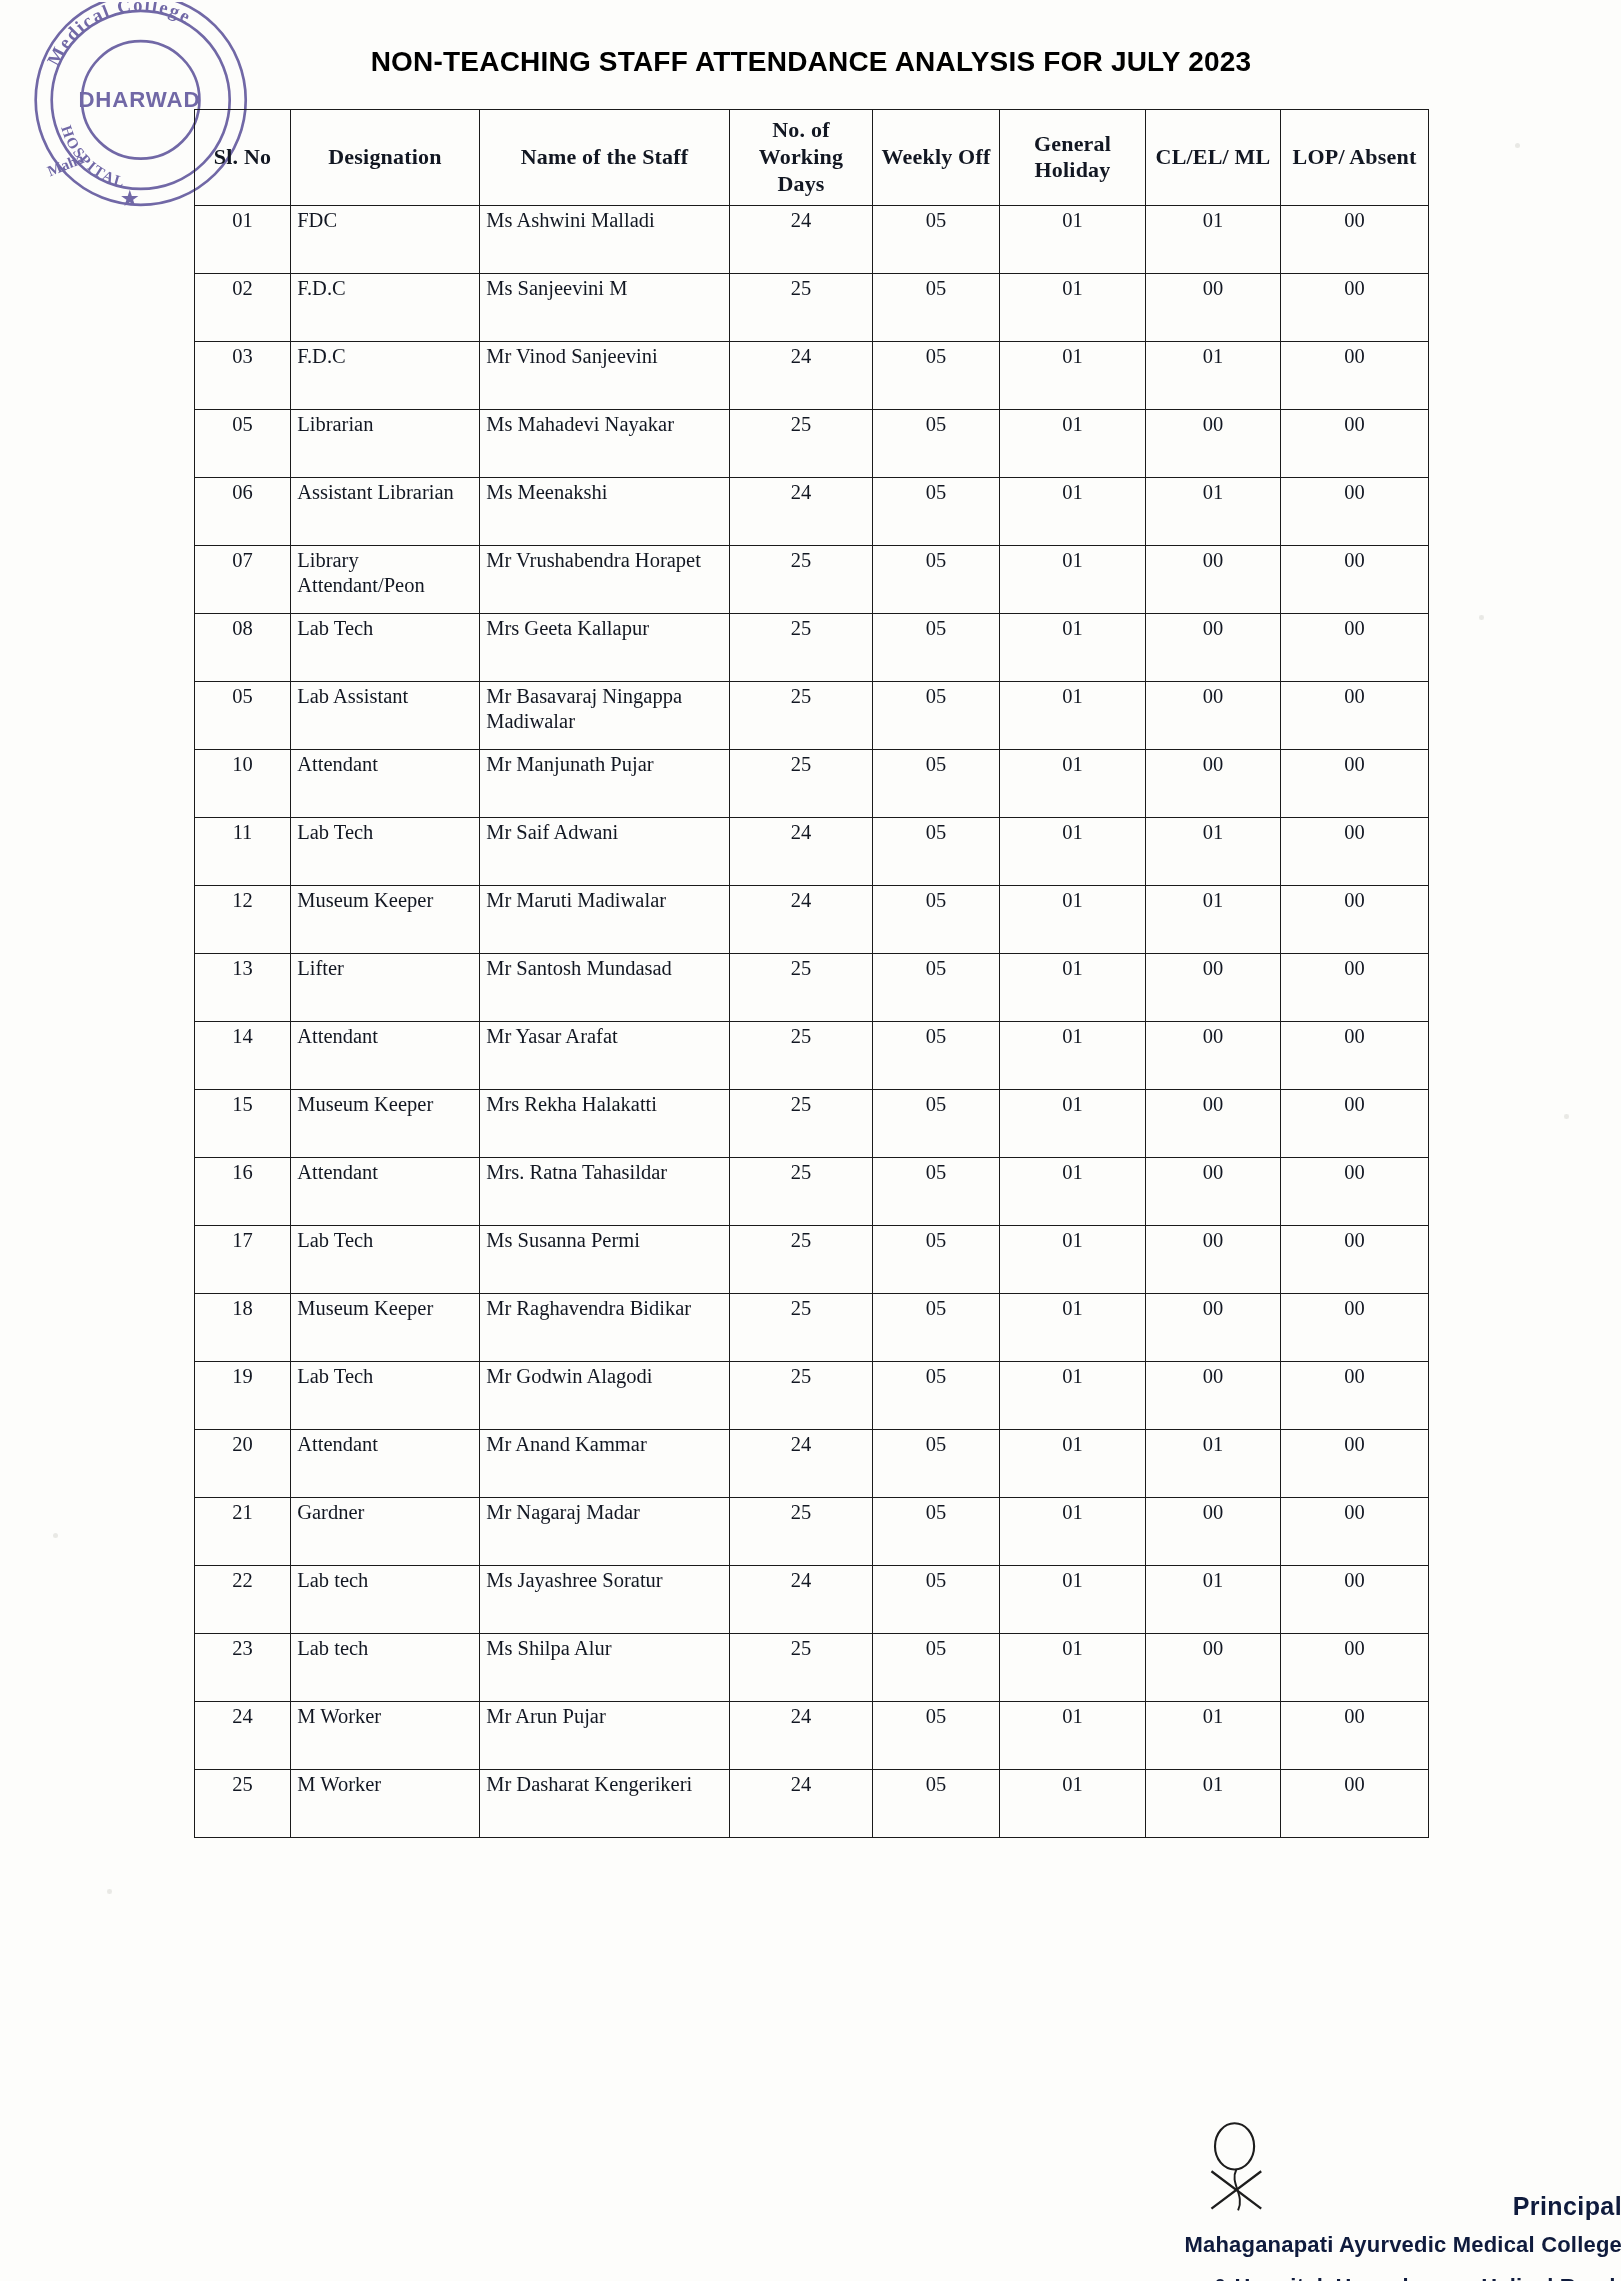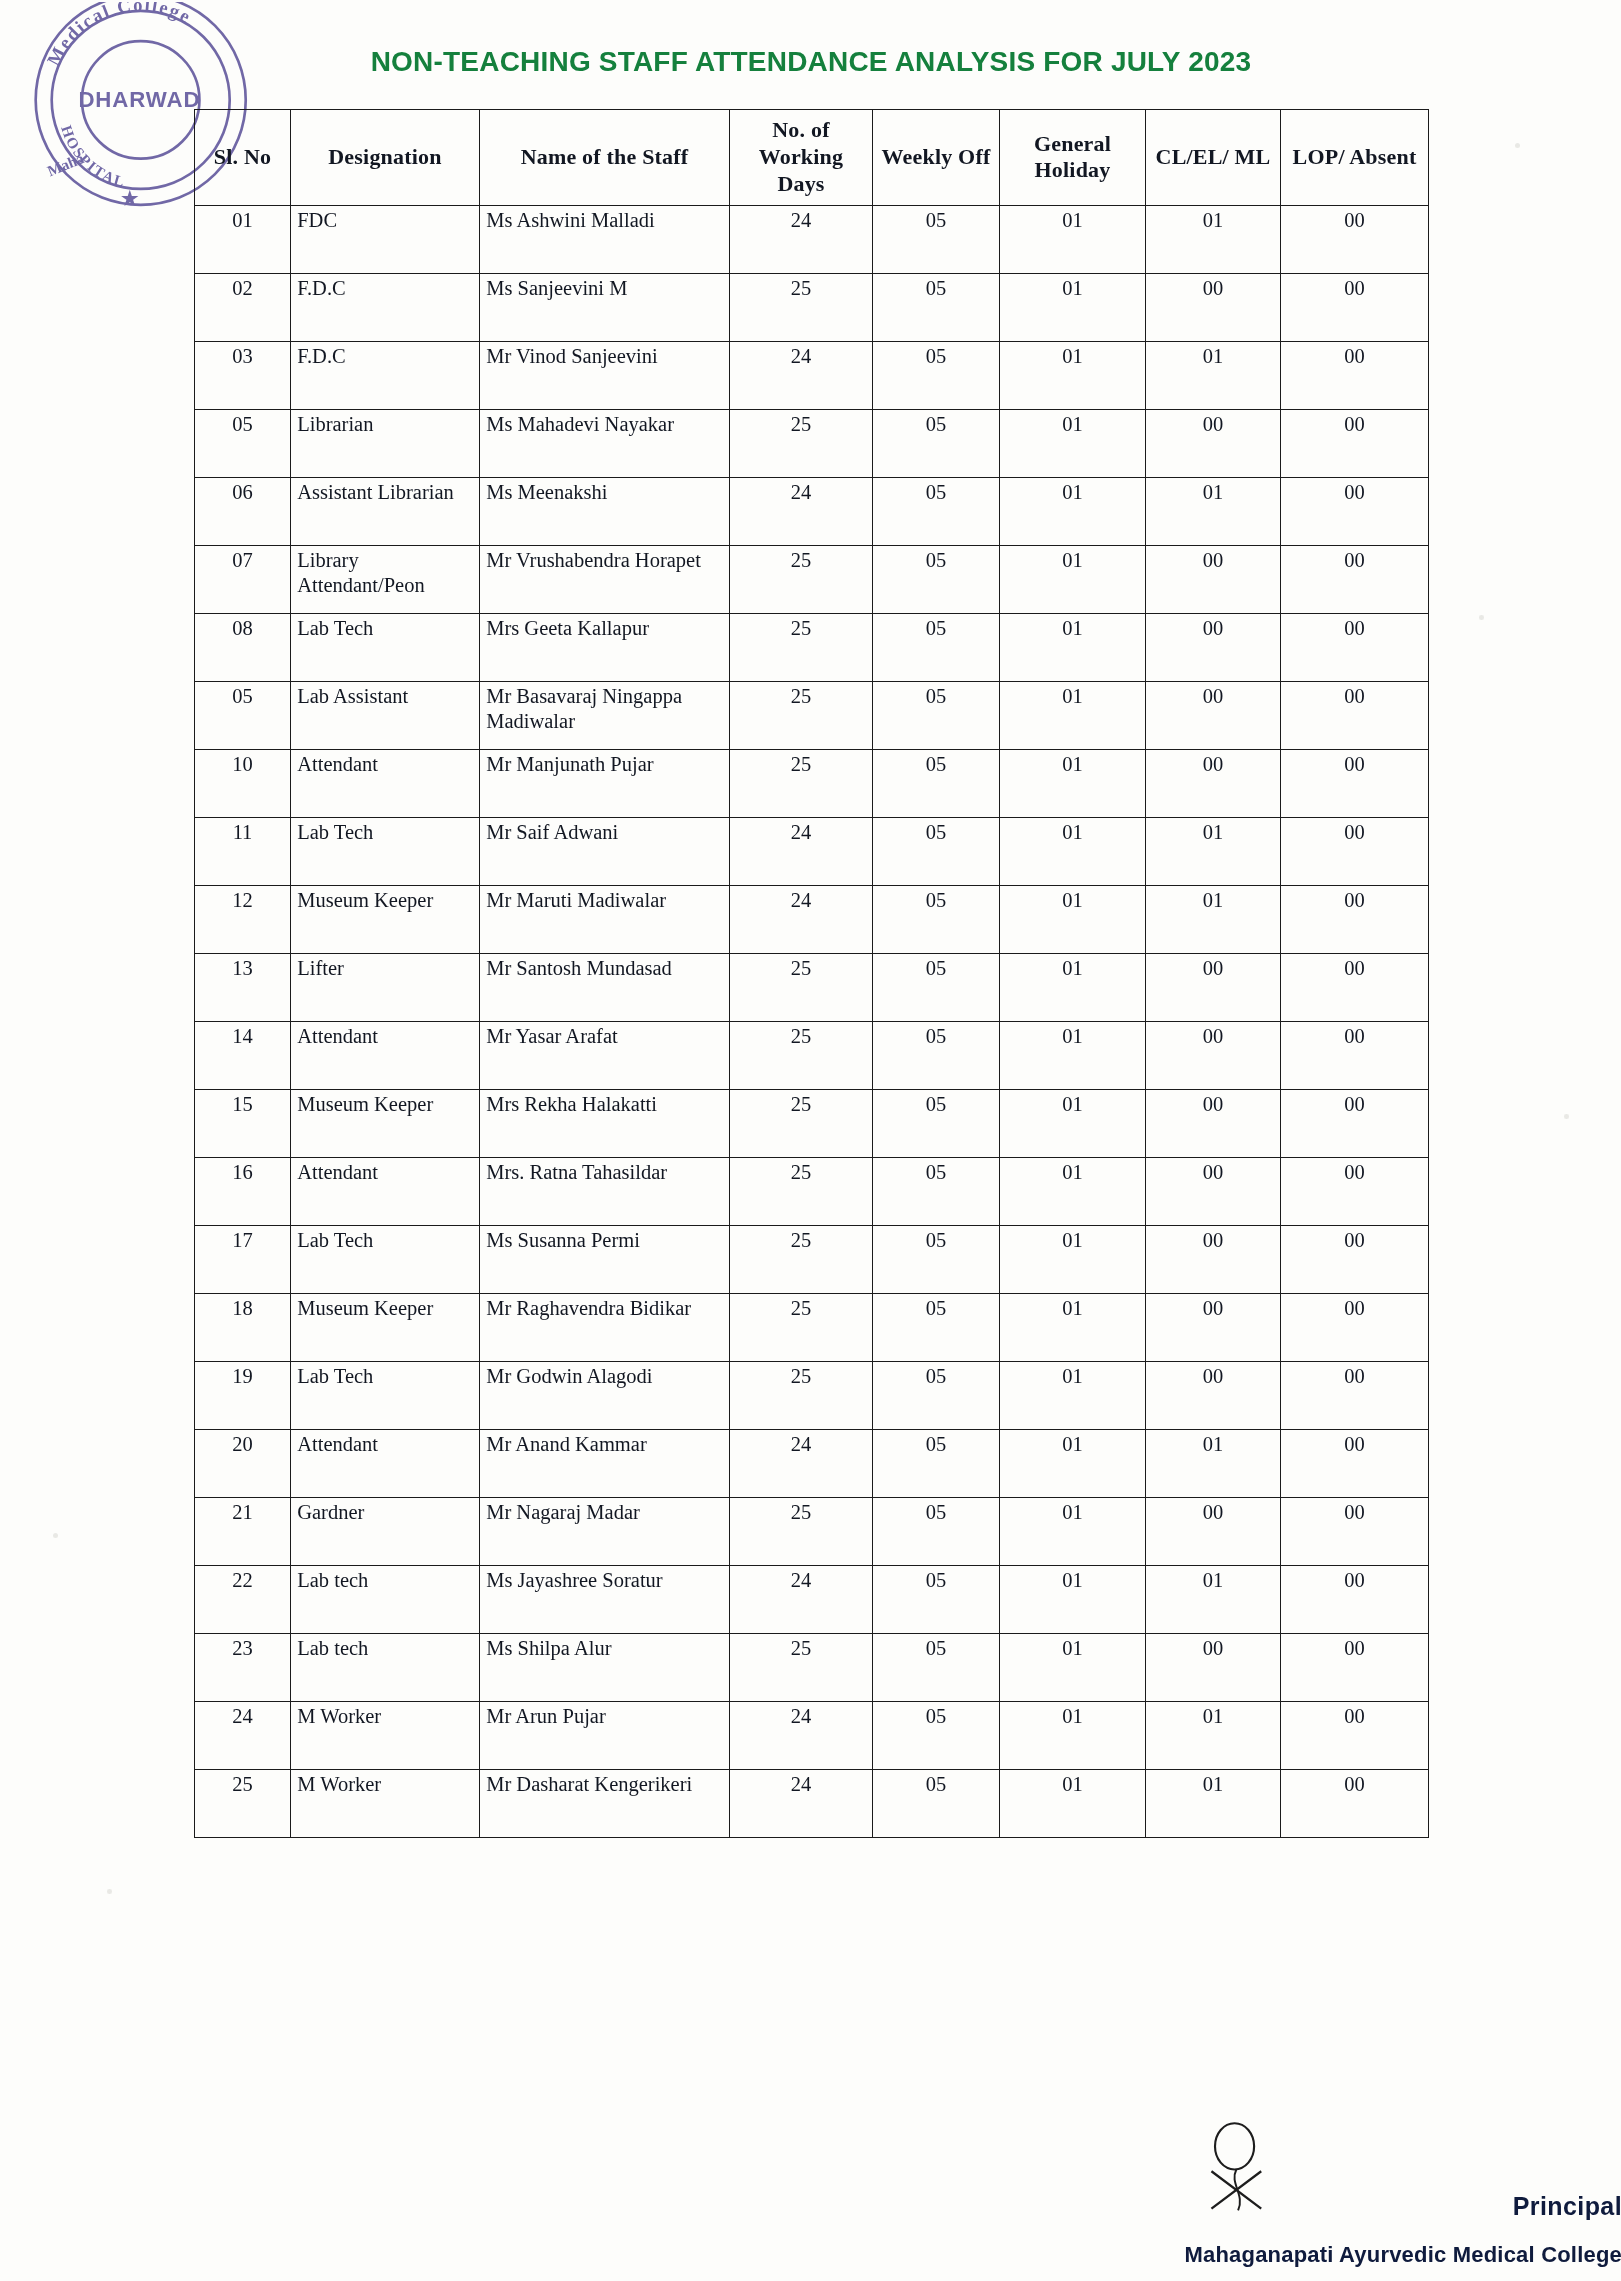--- a/index.html
+++ b/index.html
@@ -37,21 +37,21 @@
   .doc-title {
     position: absolute;
     left: 0;
     top: 46px;
     width: 1622px;
     text-align: center;
     font-family: "Liberation Sans", sans-serif;
     font-weight: bold;
     font-size: 28px;
     letter-spacing: 0.2px;
-    color: #15803d;
+    color: #000000;
   }
 
   
   .table-wrap {
     position: absolute;
     left: 194px;
     top: 109px;
     width: 1234px;
   }
   table.attendance {
@@ -125,21 +125,21 @@
     color: #0f1b3d;
   }
   .footer .principal {
     font-size: 25px;
     font-weight: bold;
     letter-spacing: 0.4px;
   }
   .footer .college {
     font-size: 22px;
     font-weight: bold;
-    margin-top: 21px;
+    margin-top: 11px;
     letter-spacing: 0.2px;
   }
   .footer .addr {
     font-size: 22px;
     font-weight: bold;
     margin-top: 16px;
     letter-spacing: 0.2px;
   }
 
   

